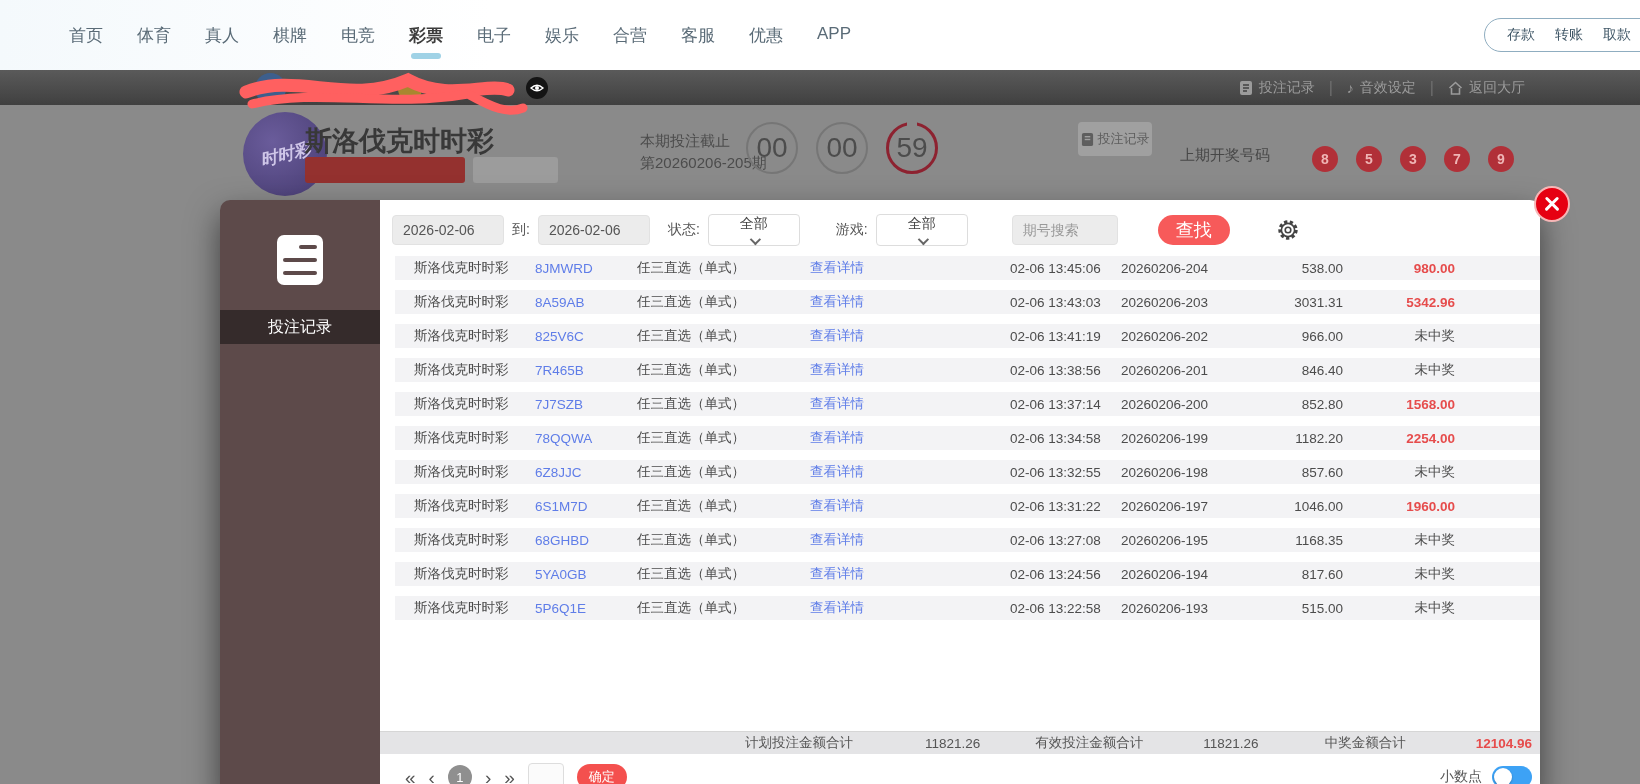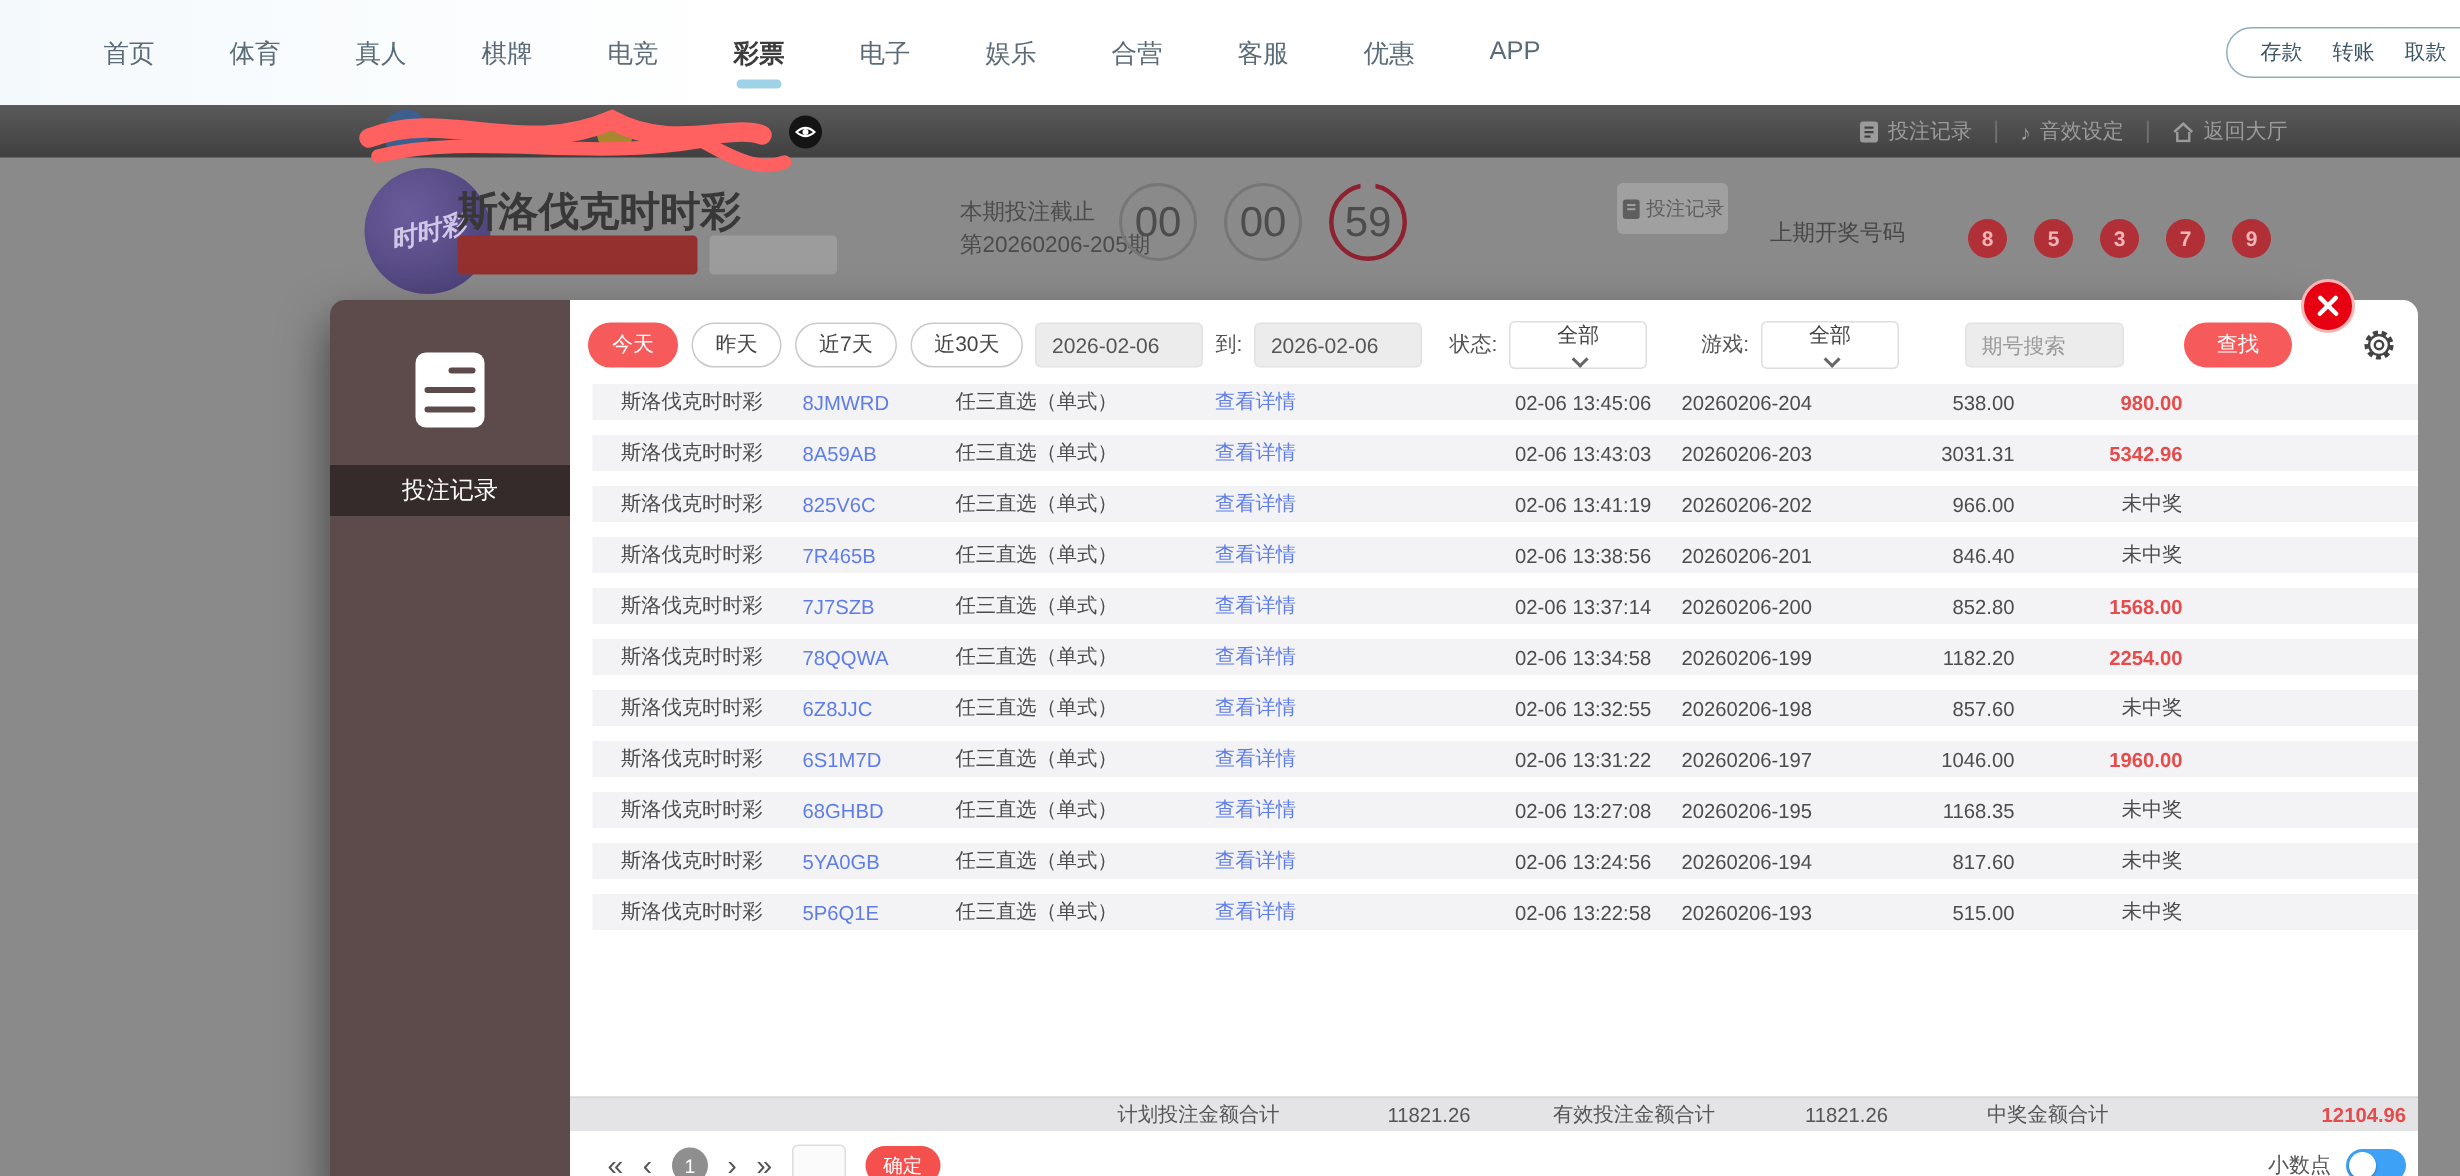--- a/index.html
+++ b/index.html
@@ -5,21 +5,21 @@
   * { margin:0; padding:0; box-sizing:border-box; }
   html,body { width:1640px; height:784px; overflow:hidden; font-family:"Liberation Sans","DejaVu Sans",sans-serif; background:#8a8a8a; }
 
   
   .navbar { position:absolute; top:0; left:0; width:1640px; height:70px; background:linear-gradient(90deg,#f4f9fc 0%,#ffffff 30%); display:flex; align-items:center; z-index:30; }
   .logo { display:flex; align-items:center; margin-left:52px; }
   .logo-icon { width:38px; height:44px; margin-right:10px; }
   .logo-text-wrap { display:flex; flex-direction:column; line-height:1.1; }
   .logo-name { font-size:21px; font-weight:bold; color:#23374d; }
   .logo-domain { font-size:11px; letter-spacing:2px; color:#49627a; }
-  .nav-menu { display:flex; margin-left:62px; gap:36px; }
+  .nav-menu { display:flex; margin-left:62px; gap:20px; }
   .nav-item { position:relative; font-size:17px; color:#5a6b77; padding:8px 7px; cursor:pointer; white-space:nowrap; }
   .nav-item.active { color:#3c3c3c; font-weight:bold; }
   .nav-underline { position:absolute; left:50%; transform:translateX(-50%); bottom:-4px; width:30px; height:6px; border-radius:3px; background:#9fd2e6; }
   .wallet-pill { position:absolute; right:-18px; top:18px; height:34px; border:1px solid #8fadc0; border-radius:18px; display:flex; align-items:center; padding:0 26px 0 22px; gap:20px; background:#fff; }
   .wallet-item { font-size:14px; color:#3f5666; cursor:pointer; white-space:nowrap; }
 
   
   .behind { position:absolute; top:70px; left:0; width:1640px; height:510px; background:#8a8a8a; z-index:1; }
   .toolbar { position:absolute; top:0; left:0; width:100%; height:35px; background:linear-gradient(#5a5a5a,#404040); display:flex; align-items:center; }
   .toolbar-right { position:absolute; right:115px; top:0; height:35px; display:flex; align-items:center; gap:14px; color:#9b9b9b; font-size:14px; }
@@ -63,21 +63,21 @@
   
   .filters { display:flex; align-items:center; padding:14px 14px 0 12px; gap:8px; }
   .pill { height:30px; padding:0 15px; border-radius:16px; border:1px solid #c9c9c9; background:#fff; font-size:14px; color:#444; display:flex; align-items:center; cursor:pointer; white-space:nowrap; }
   .pill.active { background:#f75a5a; border-color:#f75a5a; color:#fff; }
   .date-box { width:112px; height:30px; background:#ececec; border:1px solid #e2e2e2; border-radius:4px; font-size:14px; color:#555; padding:0 10px; font-family:inherit; }
   .lbl { font-size:14px; color:#555; white-space:nowrap; }
   .select { width:92px; height:32px; border:1px solid #ddd; border-radius:4px; background:#fff; display:flex; align-items:center; justify-content:space-between; padding:0 10px; font-size:14px; color:#444; cursor:pointer;flex-direction:column; }
   .chev { width:8px; height:8px; border-right:2px solid #666; border-bottom:2px solid #666; transform:rotate(45deg) translateY(-2px); }
   .search-box { width:106px; height:30px; background:#ececec; border:1px solid #e2e2e2; border-radius:4px; font-size:14px; color:#c2410c; padding:0 10px; font-family:Liberation Sans, sans-serif; }
   .search-box::placeholder { color:#999; }
-  .find-btn { width:72px; height:30px; border:none; border-radius:16px; background:#f75a5a; color:#fff; font-size:14px; margin-left:32px; cursor:pointer; font-family:inherit; }
+  .find-btn { width:72px; height:30px; border:none; border-radius:16px; background:#f75a5a; color:#fff; font-size:18px; margin-left:32px; cursor:pointer; font-family:inherit; }
   .gear { margin-left:38px; cursor:pointer; }
 
   
   .tablewrap { flex:1; padding:10px 0 0 15px; overflow:hidden; }
   .theader,.trow { display:grid; grid-template-columns:140px 102px 173px 200px 111px 132px 90px 112px 82px; align-items:center; }
   .theader { height:30px; font-size:13.5px; color:#666; }
   .trow { height:24px; margin-bottom:10px; background:#f3f3f5; font-size:13.5px; color:#4c4c4c; }
   .c1 { padding-left:19px; }
   .right { text-align:right; }
   .link { color:#5f7de8; cursor:pointer; }
@@ -215,26 +215,20 @@
         </svg>
         <div style="width:100%;">
             <div class="side-item active">
               <span>投注记录</span>
             </div>
           </div>
       </div>
 
       <div class="modal-main">
         <div class="filters">
-          <div style="display:flex;gap:9px;">
-              <button class="pill active">今天</button>
-              <button class="pill">昨天</button>
-              <button class="pill">近7天</button>
-              <button class="pill">近30天</button>
-            </div>
           <input class="date-box" readonly="" value="2026-02-06" style="">
           <span class="lbl">到:</span>
           <input class="date-box" readonly="" value="2026-02-06" style="">
           <span class="lbl" style="margin-left:10px;">状态:</span>
           <div class="select">
             <span>全部</span>
             <span class="chev"></span>
           </div>
           <span class="lbl" style="margin-left:28px;">游戏:</span>
           <div class="select">

